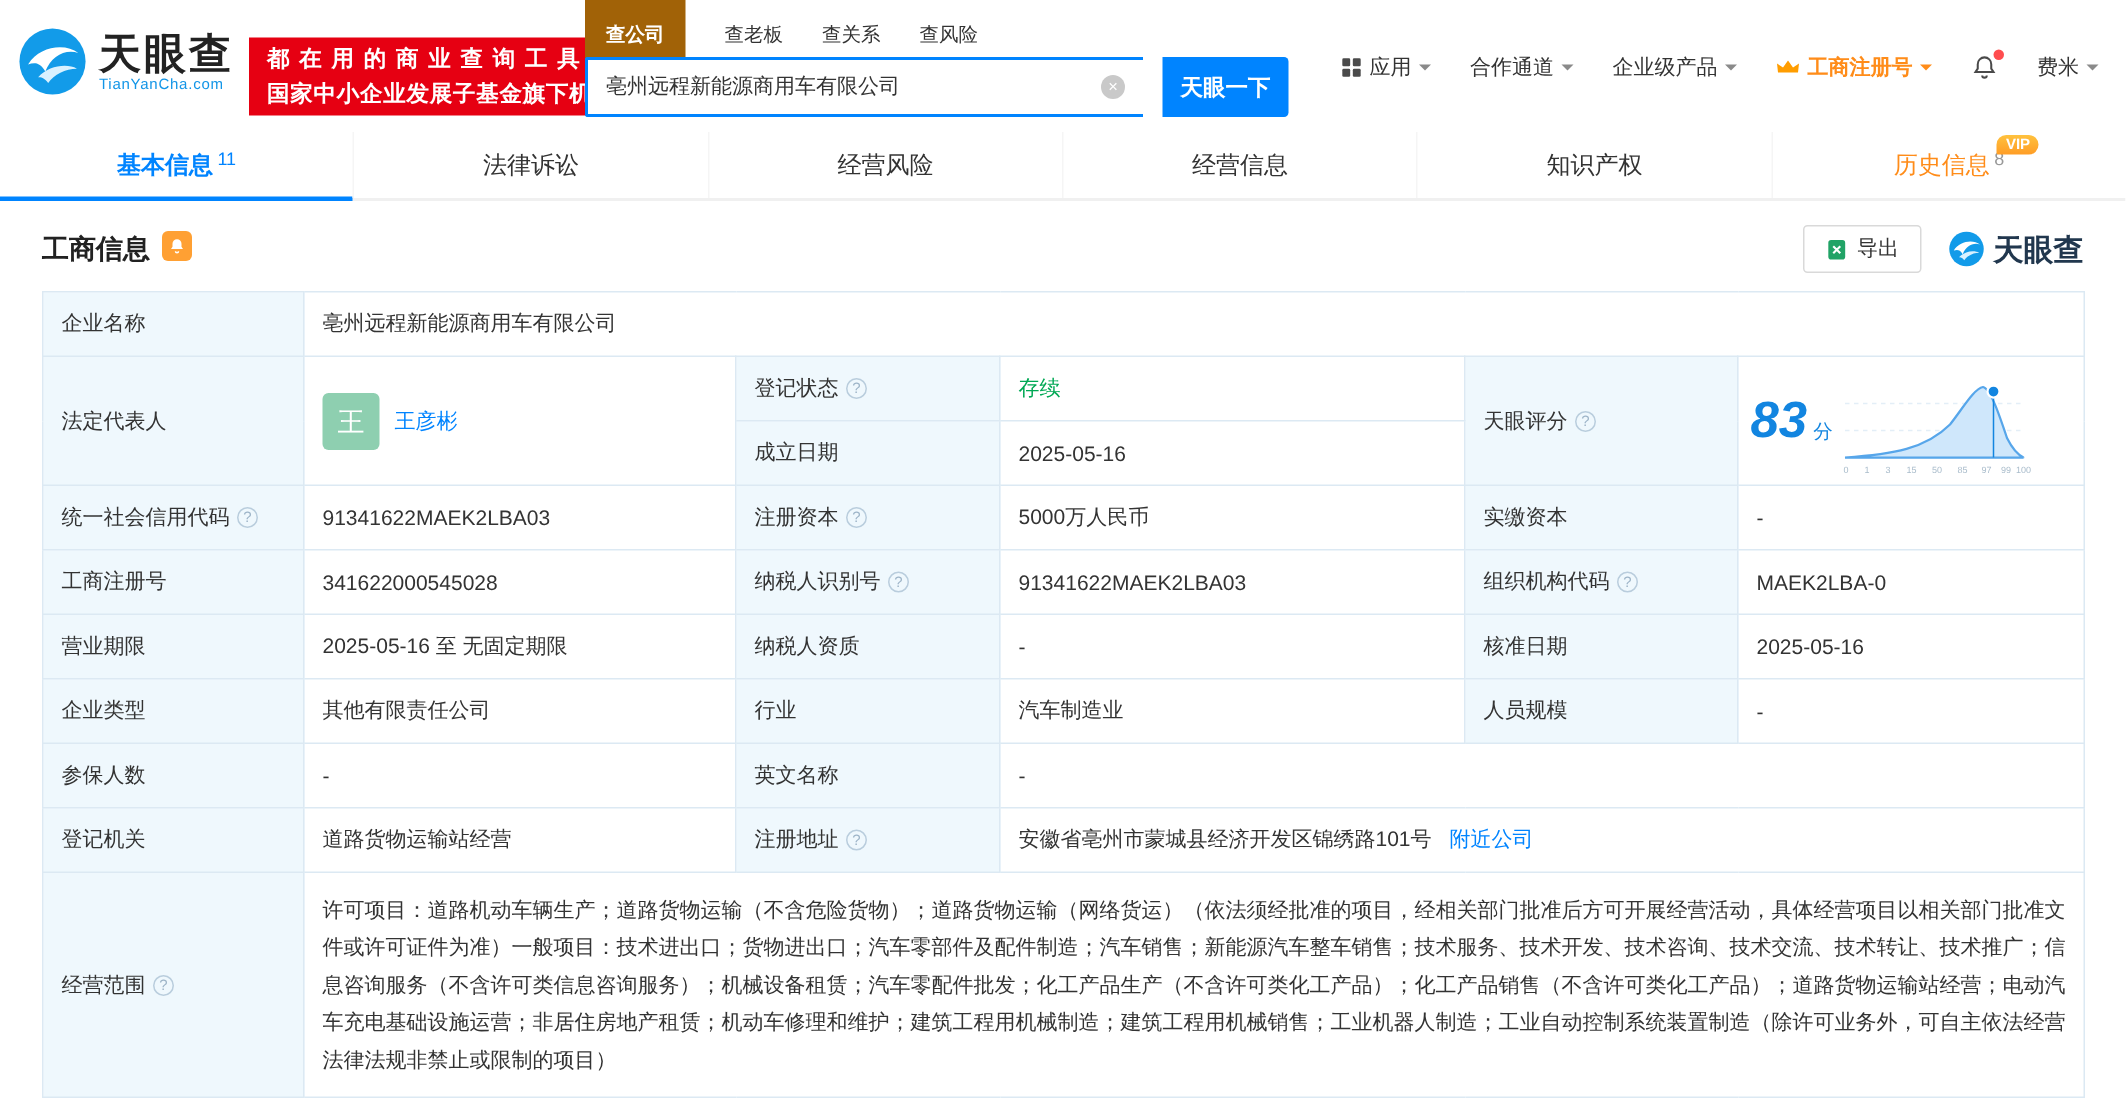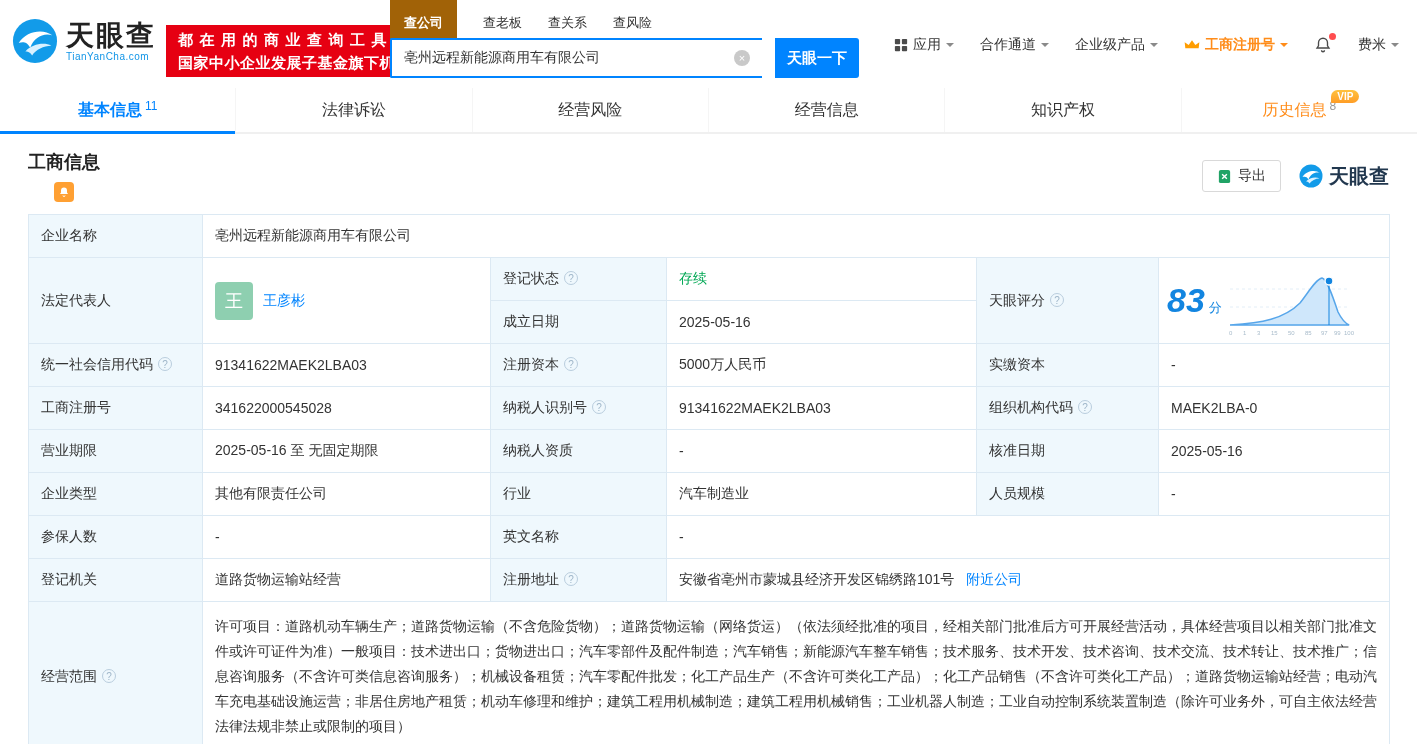--- a/index.html
+++ b/index.html
@@ -40,21 +40,21 @@
   .tab:first-child { border-left: none; }
   .tab.active { color: #0084ff; font-weight: bold; }
   .tab.active::after { content: ""; position: absolute; left: 0; right: 0; bottom: -2px; height: 3px; background: #0084ff; }
   .cnt { font-size: 12px; margin-left: 3px; display: inline-block; transform: translateY(-4px); font-weight: normal; }
   .cnt-blue { color: #0084ff; }
   .cnt-gray { color: #999; }
   .tab-history { color: #ff8c19; }
   .vip-badge { position: absolute; left: 50%; margin-left: 32px; top: 2px; background: linear-gradient(180deg, #ffc23e, #ff9d26); color: #fff; font-size: 10px; font-weight: bold; padding: 1px 6px; border-radius: 7px 7px 7px 1px; }
   
   .section-head { display: flex; align-items: center; justify-content: space-between; margin: 16px 28px 12px; }
-  .sec-left { display: flex; align-items: center; gap: 8px; flex-direction: column; }
+  .sec-left { display: flex; gap: 8px; }
   .sec-title { font-size: 18px; font-weight: bold; color: #222; }
   .sec-bell { width: 20px; height: 20px; border-radius: 4px; background: #ffa033; display: flex; align-items: center; justify-content: center; cursor: pointer; }
   .sec-right { display: flex; align-items: center; gap: 18px; }
   .export-btn { display: flex; align-items: center; gap: 6px; border: 1px solid #d9d9d9; border-radius: 3px; padding: 6px 14px; font-size: 14px; color: #333; background: #fff; cursor: pointer; font-family: inherit; }
   .brand { display: flex; align-items: center; gap: 6px; }
   .brand-text { font-size: 20px; font-weight: bold; color: #21374e; }
   
   .info-table { width: 1361px; margin: 0 28px; border-collapse: collapse; table-layout: fixed; font-size: 14px; }
   .info-table th, .info-table td { border: 1px solid #dce9f3; padding: 12px 12px; text-align: left; font-weight: normal; color: #333; vertical-align: middle; }
   .info-table th { background: #eff8fd; }

